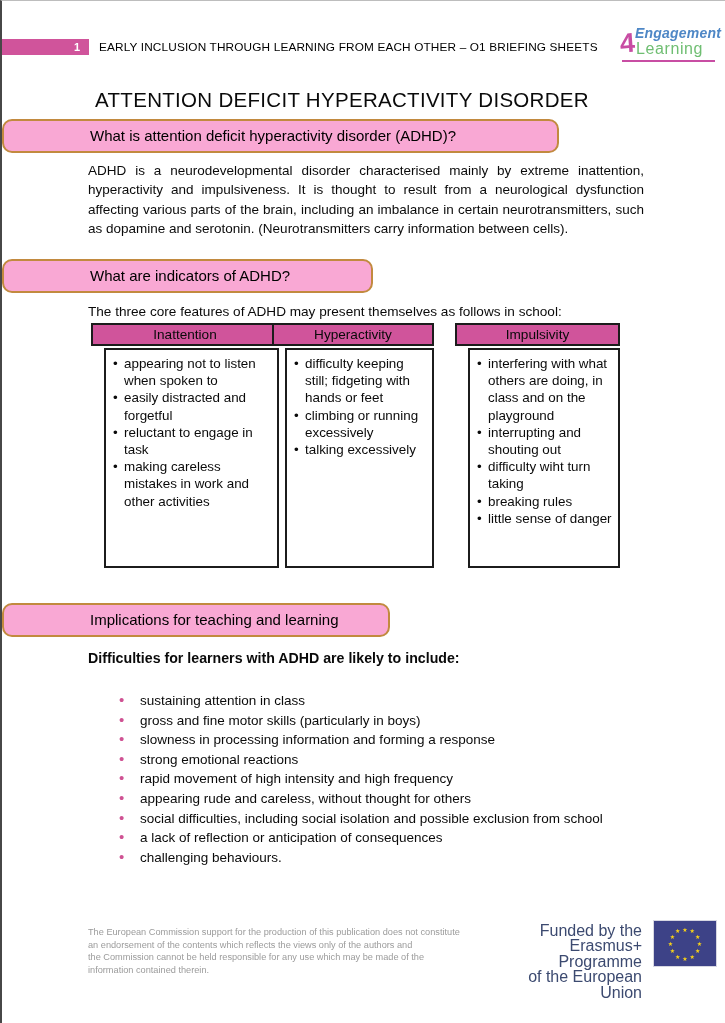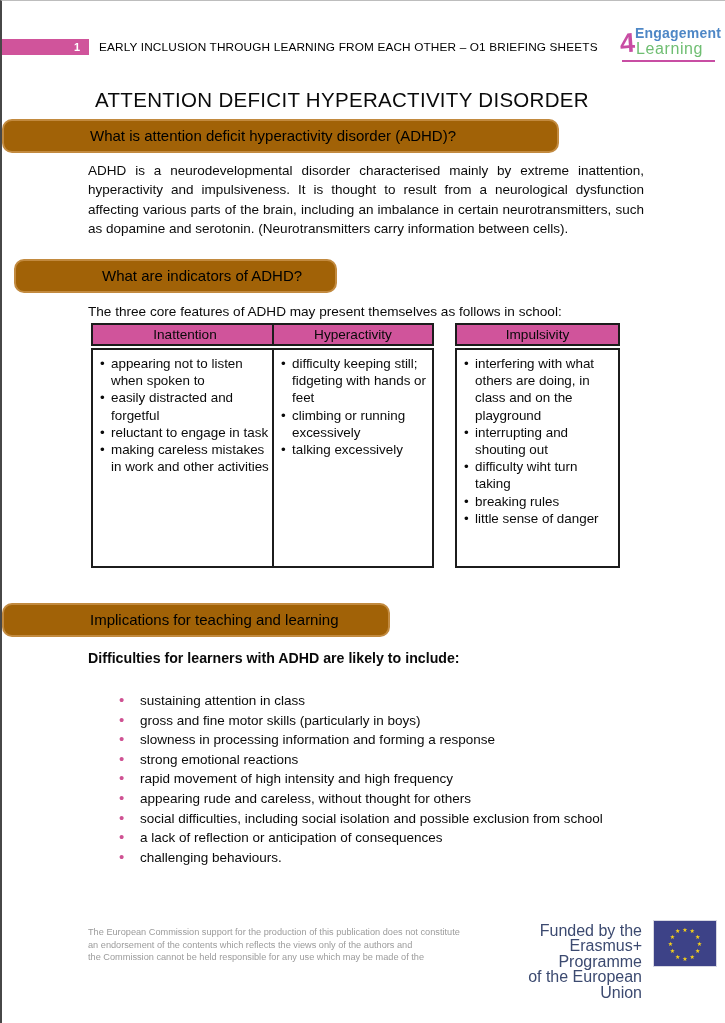--- a/index.html
+++ b/index.html
@@ -13,60 +13,60 @@
   .page-number-bar {
     position:absolute; left:0; top:38px; width:87px; height:16px;
     background:#d0549b; color:#ffffff; font-size:11px; font-weight:bold;
     text-align:right; line-height:16px; padding-right:9px; box-sizing:border-box;
   }
   .header-title {
     position:absolute; left:97px; top:39px; font-size:11.8px; letter-spacing:0.15px;
     color:#000; white-space:nowrap;
   }
   .logo { position:absolute; left:618px; top:24px; width:100px; height:42px; }
-  .logo-engagement { position:absolute; left:15px; top:0; color:#4e87c6; font-weight:bold; font-size:14px; letter-spacing:0.2px; }
+  .logo-engagement { position:absolute; left:15px; top:0; color:#4e87c6; font-weight:bold; font-size:14px; letter-spacing:0.2px;font-style:italic; }
   .logo-numeral { position:absolute; left:0; top:5px; color:#c84da3; font-size:27px; font-weight:bold; transform:rotate(-4deg); line-height:1; }
   .logo-learning { position:absolute; left:16px; top:15px; color:#6fbe72; font-size:16px; letter-spacing:0.6px; }
   .logo-underline { position:absolute; left:2px; top:35px; width:93px; height:2px; background:#c84da3; }
 
   
   .doc-title {
     position:absolute; left:0; top:87px; width:680px; text-align:center;
     font-size:20.5px; letter-spacing:0.3px; color:#0a0a0a;
   }
 
   
   .banner {
     position:absolute; left:0; height:34px; box-sizing:border-box;
-    background:#a16207; border:2px solid #c28a3f; border-radius:10px;
+    background:#f9a8d4; border:2px solid #c28a3f; border-radius:10px;
     font-size:15px; color:#000; line-height:30px; padding-left:86px; white-space:nowrap;
   }
   .banner-1 { top:118px; width:557px; }
-  .banner-2 { top:258px; width:323px;margin-left:12px; }
+  .banner-2 { top:258px; width:371px; }
   .banner-3 { top:602px; width:388px; }
 
   
   .paragraph {
     position:absolute; left:86px; top:160px; width:556px;
     font-size:13.5px; line-height:19.3px; text-align:justify; color:#0a0a0a;
   }
 
   
   .intro-line { position:absolute; left:86px; top:303px; font-size:13.6px; color:#0a0a0a; }
   .ind-box { position:absolute; top:322px; }
   .ind-box-1 { left:89px;  width:188px; }
   .ind-box-2 { left:270px; width:162px; }
   .ind-box-3 { left:453px; width:165px; }
   .ind-header {
     border:2px solid #1c1c1c; background:#d0549b; text-align:center;
     font-size:13.6px; color:#0a0a0a; padding:2px 0; box-sizing:border-box;
   }
   .ind-body {
     border:2px solid #1c1c1c; margin-top:2px; height:220px; box-sizing:border-box;
-    padding:5px 3px 5px 5px; background:#fff;
+    padding:5px 3px 5px 5px; background:#fff;margin-left:13px;
   }
   .ind-body ul { margin:0; padding:0; list-style:none; }
   .ind-body li {
     position:relative; padding-left:13px; font-size:13.4px; line-height:17.2px; color:#0a0a0a;
   }
   .ind-body li::before { content:"•"; position:absolute; left:2px; top:0; }
 
   
   .difficulties-heading {
     position:absolute; left:86px; top:649px; font-size:14.2px; font-weight:bold; color:#0a0a0a;
@@ -157,20 +157,21 @@
       <li>appearing rude and careless, without thought for others</li>
       <li>social difficulties, including social isolation and possible exclusion from school</li>
       <li>a lack of reflection or anticipation of consequences</li>
       <li>challenging behaviours.</li>
     </ul>
 
   <div class="disclaimer">
       <div>The European Commission support for the production of this publication does not constitute</div>
       <div>an endorsement of the contents which reflects the views only of the authors and</div>
       <div>the Commission cannot be held responsible for any use which may be made of the</div>
+      <div>information contained therein.</div>
     </div>
   <div class="funding">
       <div>Funded by the</div>
       <div>Erasmus+ Programme</div>
       <div>of the European Union</div>
     </div>
 
   <div class="eu-flag">
     <svg width="62" height="45" viewBox="0 0 62 45" xmlns="http://www.w3.org/2000/svg">
       <rect x="0" y="0" width="62" height="45" fill="#3d4287"></rect>

